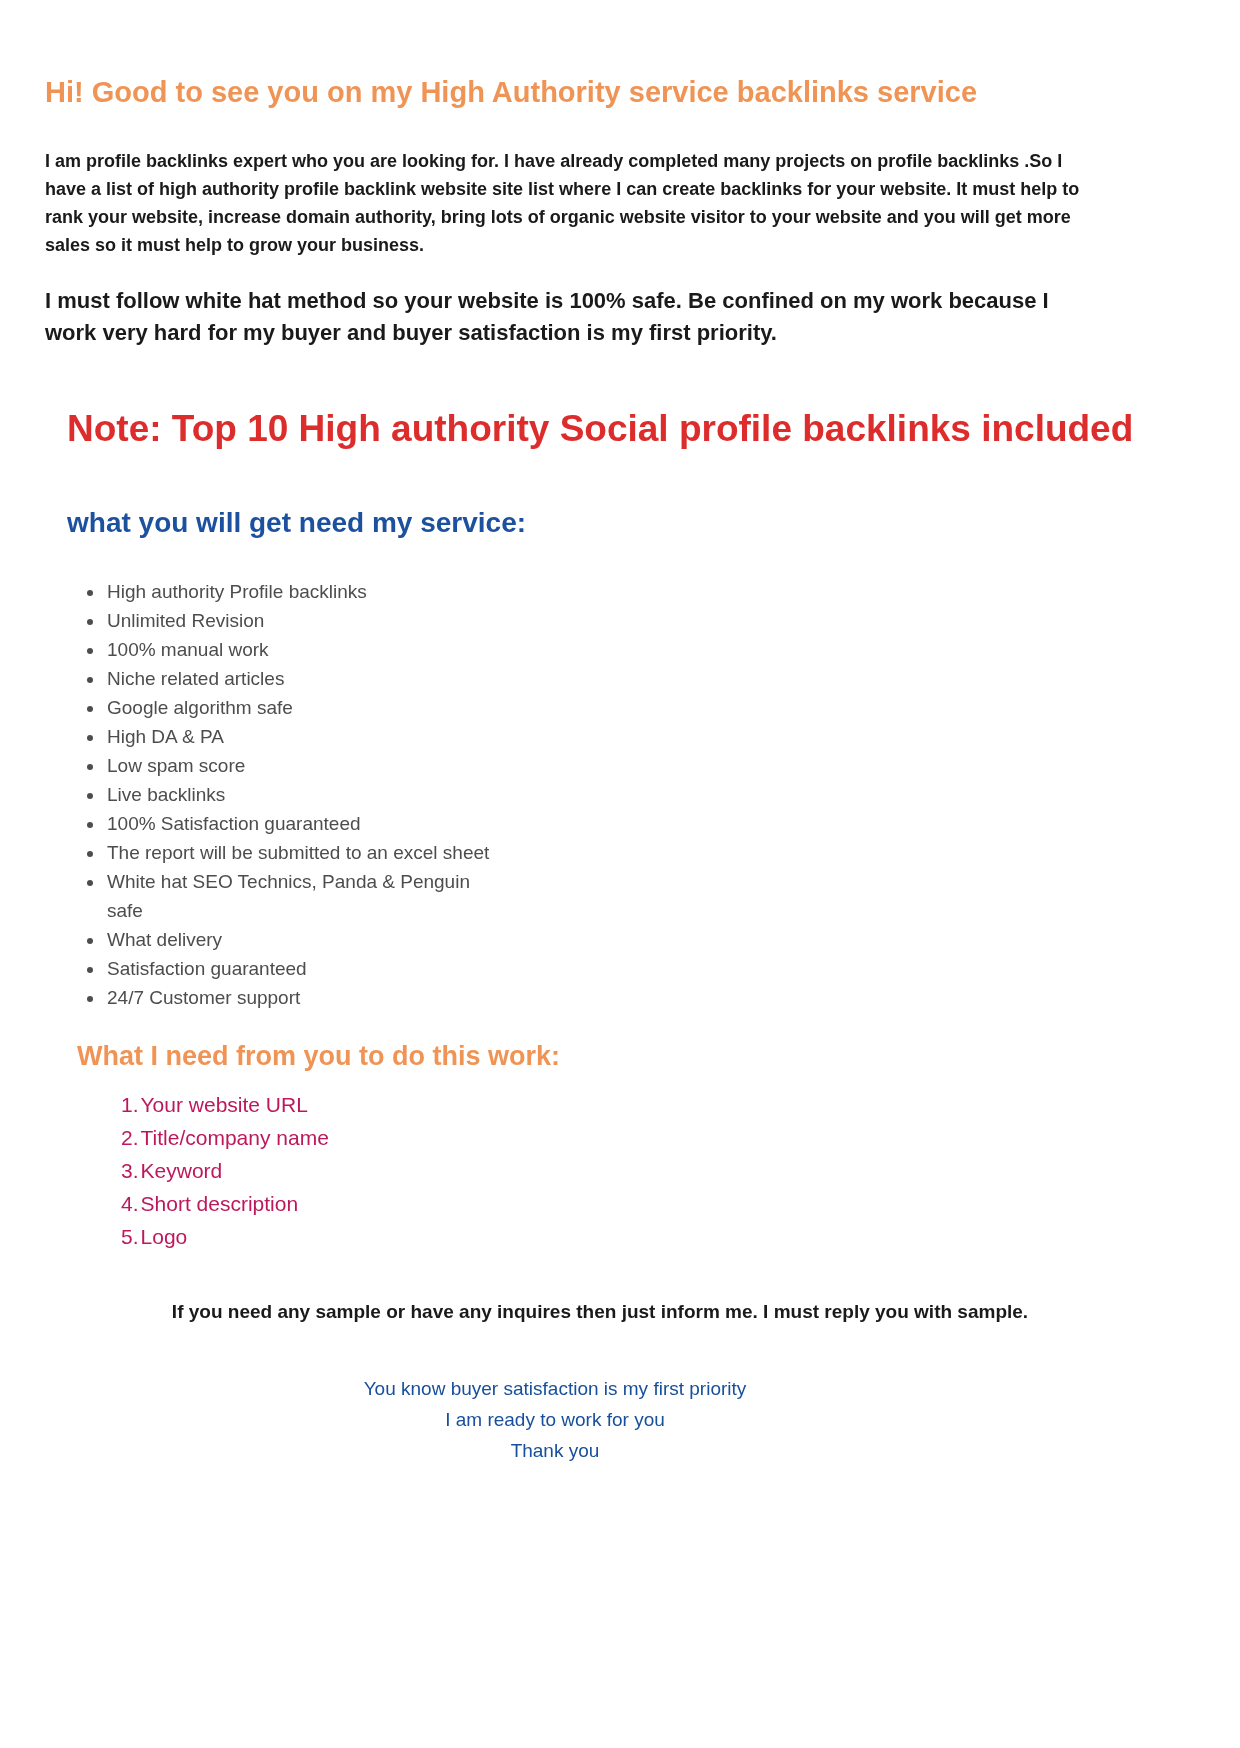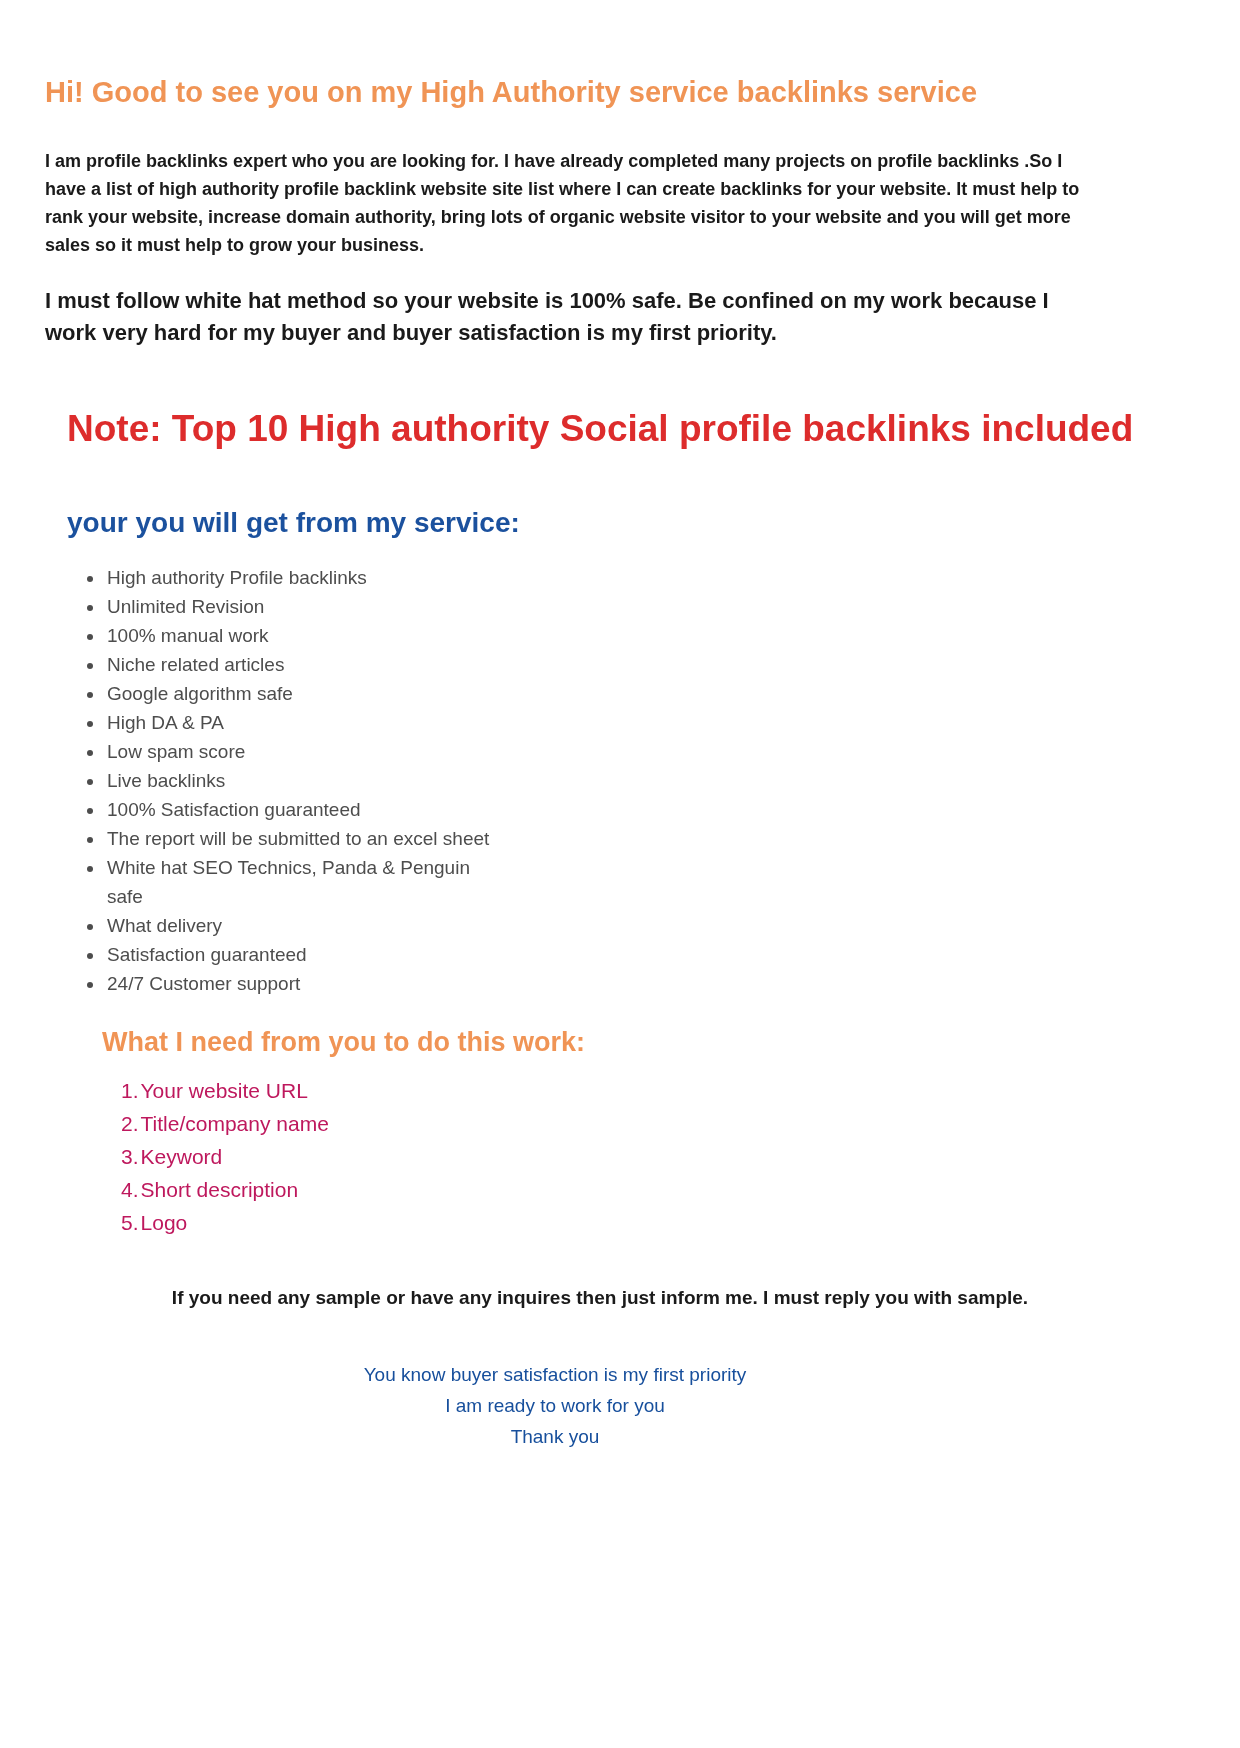--- a/index.html
+++ b/index.html
@@ -57,39 +57,39 @@
     line-height: 1.1;
   }
   .benefits-heading {
     font-size: 28px;
     font-weight: bold;
     color: #1B519E;
     margin: 58px 0 0 22px;
     line-height: 1.1;
   }
   .benefits-list {
-    margin: 24px 0 0 0;
+    margin: 38px 0 0 0;
     padding: 0 0 0 60px;
     list-style: disc;
     color: #4D4D4D;
   }
   .benefits-list li {
     font-size: 19px;
     line-height: 29px;
     color: #4D4D4D;
     padding-left: 2px;
   }
   .benefits-list li.prewrap {
     white-space: pre-line;
   }
   .requirements-heading {
     font-size: 27px;
     font-weight: bold;
     color: #F09455;
-    margin: 30px 0 0 57px;
+    margin: 30px 0 0 32px;
     line-height: 1.1;
   }
   .requirements-list {
     margin: 16px 0 0 0;
     padding: 0 0 0 76px;
     list-style: none;
     counter-reset: req;
     color: #be185d;
   }
   .requirements-list li {
@@ -129,21 +129,21 @@
 
   <h1 class="main-title">Hi! Good to see you on my High Authority service backlinks service</h1>
 
   <p class="intro-paragraph">I am profile backlinks expert who you are looking for. I have already completed many projects on profile backlinks .So I have a list of high authority profile backlink website site list where I can create backlinks for your website. It must help to rank your website, increase domain authority, bring lots of organic website visitor to your website and you will get more sales so it must help to grow your business.</p>
 
   <p class="promise-paragraph">I must follow white hat method so your website is 100% safe. Be confined on my work because I work very hard for my buyer and buyer satisfaction is my first priority.</p>
 
 
   <div class="note-red">Note: Top 10 High authority Social profile backlinks included</div>
 
-  <div class="benefits-heading">your you will get from my service:</div>
+  <div class="benefits-heading">what you will get need my service:</div>
 
   <ul class="benefits-list">
     <li>High authority Profile backlinks</li>
     <li>Unlimited Revision</li>
     <li>100% manual work</li>
     <li>Niche related articles</li>
     <li>Google algorithm safe</li>
     <li>High DA &amp; PA</li>
     <li>Low spam score</li>
     <li>Live backlinks</li>

